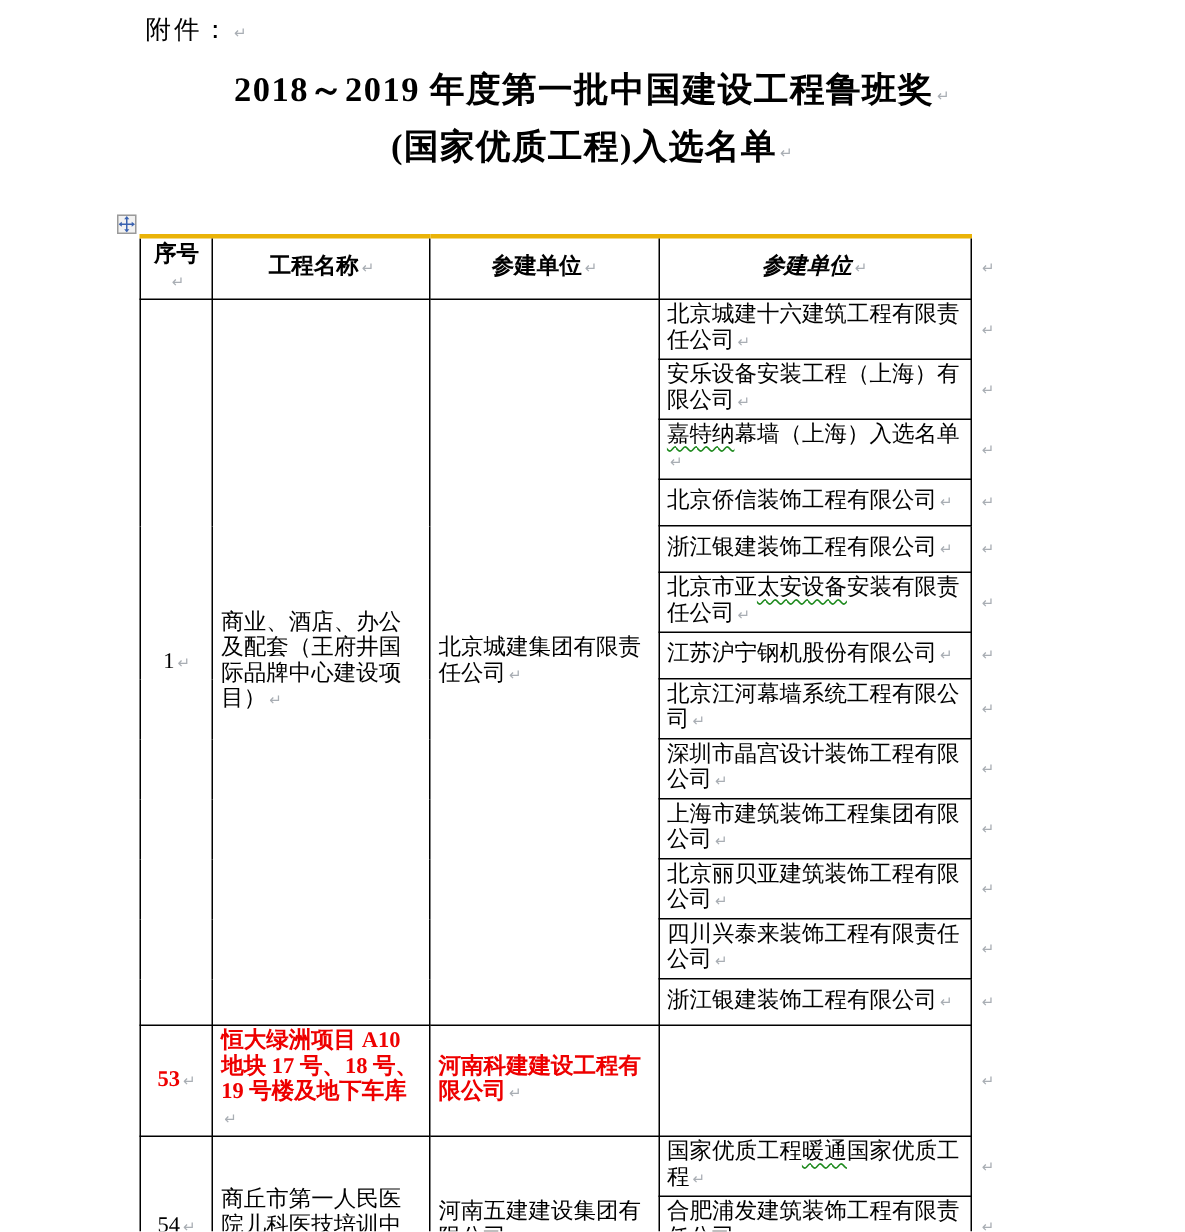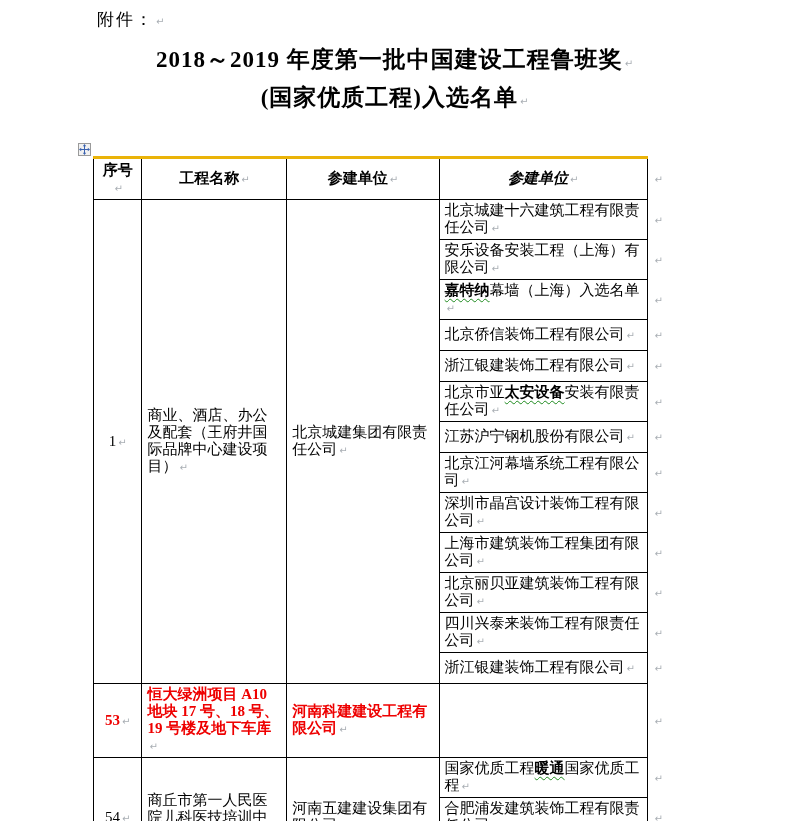--- a/index.html
+++ b/index.html
@@ -33,21 +33,21 @@
   td.cno{text-align:center;}
   td.c4{border-right:2px solid #000;}
   th.c4{border-right:2px solid #000;font-style:italic;}
   td.rowend, th.rowend{border:none !important;padding:0 0 0 3px;vertical-align:top;background:#fff;}
   tr.h1{height:31px;}
   tr.h2{height:38px;}
   tr.r53{height:56px;}
   .red{color:#ee0000;font-weight:bold;}
   .sq{text-decoration:underline;text-decoration-style:wavy;
       text-decoration-color:#1e8a1e;text-decoration-thickness:1px;
-      text-underline-offset:3px;font-weight:bold;}
+      text-underline-offset:3px;}
   .arrowsvg{display:block;}
 </style>
 </head>
 <body>
 
 <div class="page">
 
   <div class="attachment"><span>附件：</span><span class="pmark">↵</span></div>
 
   <div class="title1"><span>2018～2019 年度第一批中国建设工程鲁班奖</span><span class="pmark">↵</span></div>

